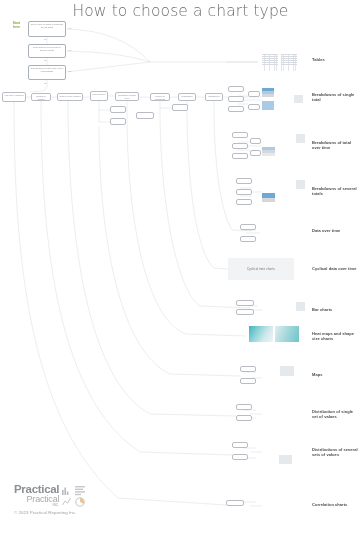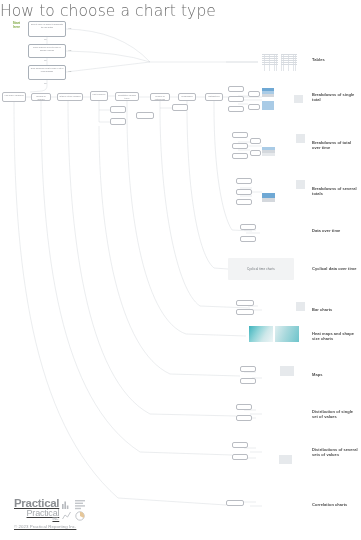--- a/index.html
+++ b/index.html
@@ -5,21 +5,21 @@
   html,body{margin:0;padding:0;background:#ffffff;}
   body{
     width:361px;height:540px;position:relative;overflow:hidden;
     font-family:"Liberation Sans","DejaVu Sans",sans-serif;
     color:#3c3c3c;
   }
   #poster{position:absolute;inset:0;width:361px;height:540px;}
 
   
   .title{
-    position:absolute;left:0;right:0;top:2px;
+    position:absolute;left:0;right:0;top:2px;text-align:center;
     font-family:"DejaVu Sans","Liberation Sans",sans-serif;
     font-size:15.5px;font-weight:300;color:#6e6e6e;letter-spacing:.1px;
     white-space:nowrap;
   }
 
   
   .wires{position:absolute;left:0;top:0;width:361px;height:540px;}
 
   
   .cat{
@@ -69,21 +69,21 @@
       repeating-linear-gradient(to bottom,#dcdfe4 0 .5px,transparent .5px 2px);}
   .dots{background-image:radial-gradient(#b9bec5 .5px,transparent .6px);
         background-size:2px 2px;}
   .cyc-box{
     position:absolute;background:#f2f3f4;border-radius:1px;
     display:flex;align-items:center;justify-content:center;
     font-size:3.0px;color:#6f7479;letter-spacing:.1px;
   }
 
   
-  .footer{position:absolute;left:14px;bottom:11px;width:120px;text-decoration:underline;}
+  .footer{position:absolute;left:14px;bottom:25px;width:120px;}
   .logo-row{display:flex;align-items:flex-start;gap:3px;}
   .logo-txt{line-height:1;}
   .logo-l1{font-size:11.5px;font-weight:700;color:#8c8f93;letter-spacing:-.3px;}
   .logo-l2{font-size:9px;font-weight:400;color:#a7aaae;letter-spacing:-.2px;
            text-align:right;margin-top:-1px;}
   .logo-l3{font-size:3.4px;font-weight:700;color:#b9bcc0;text-align:right;}
   .logo-mark{width:26px;height:22px;position:relative;margin-top:1px;}
   .copyright{font-size:4.4px;color:#9ea1a6;margin-top:3px;letter-spacing:.05px;}
 </style>
 </head>

